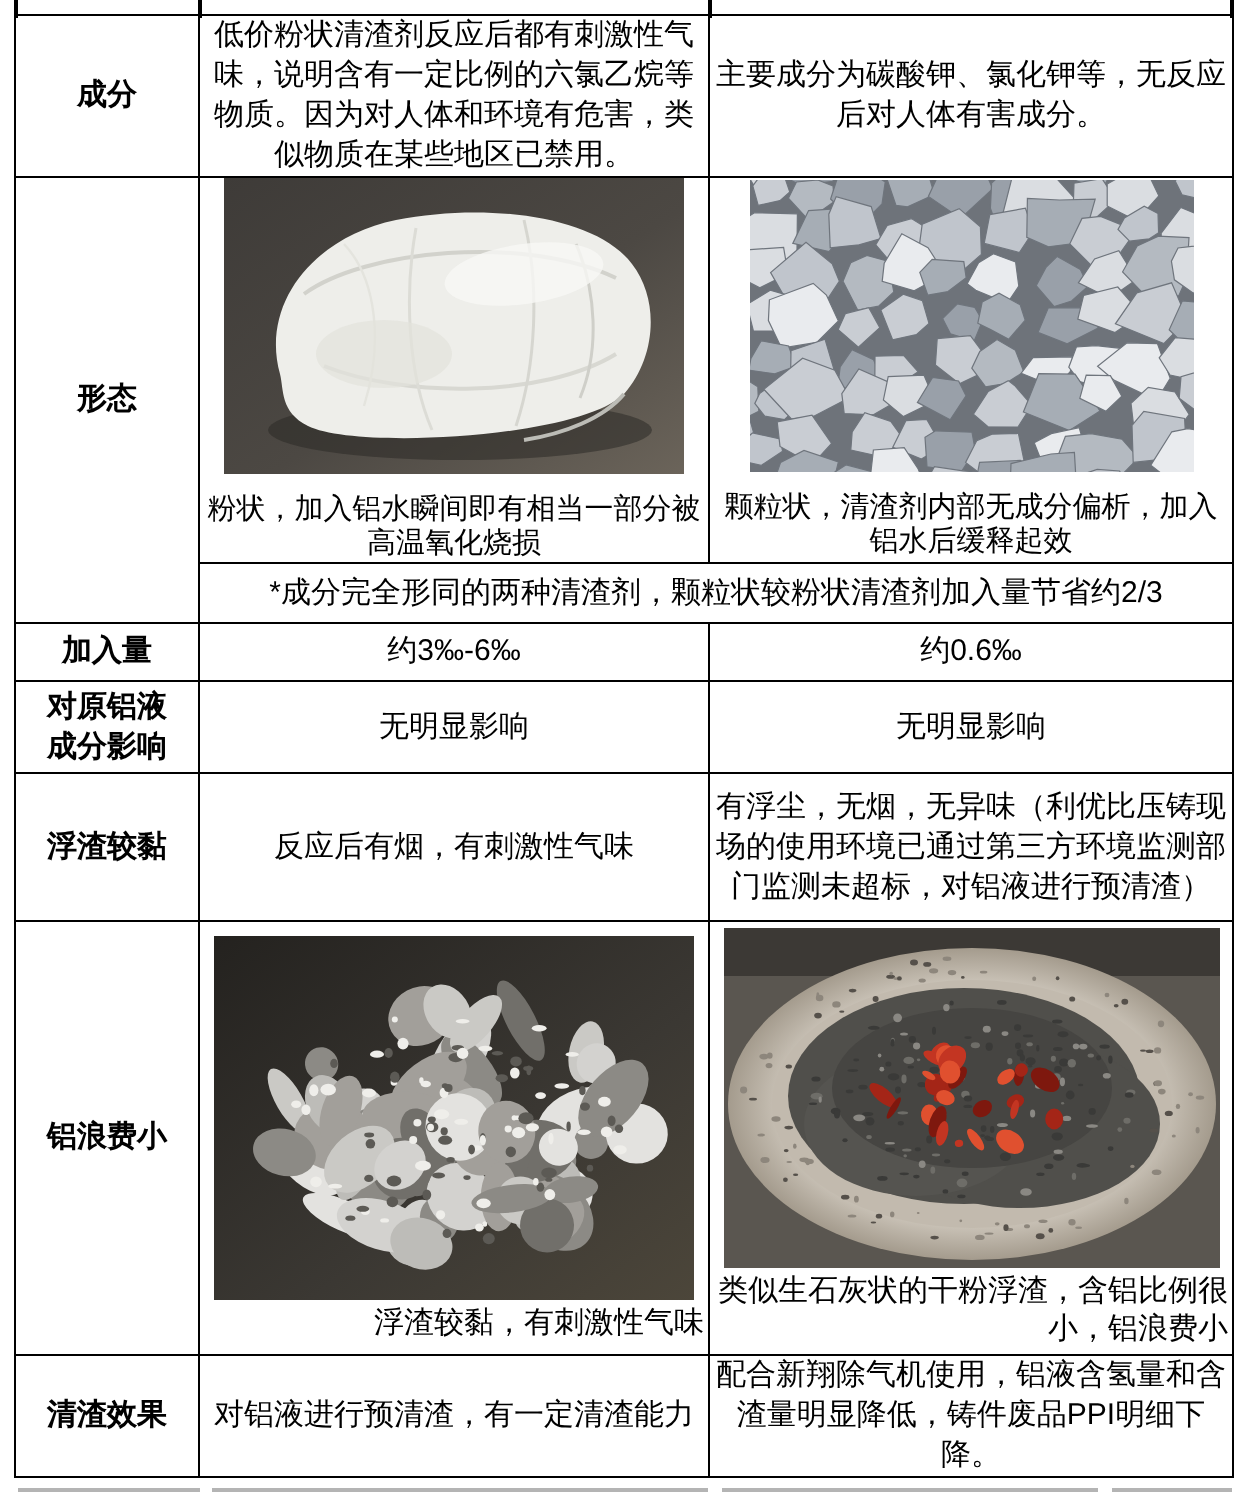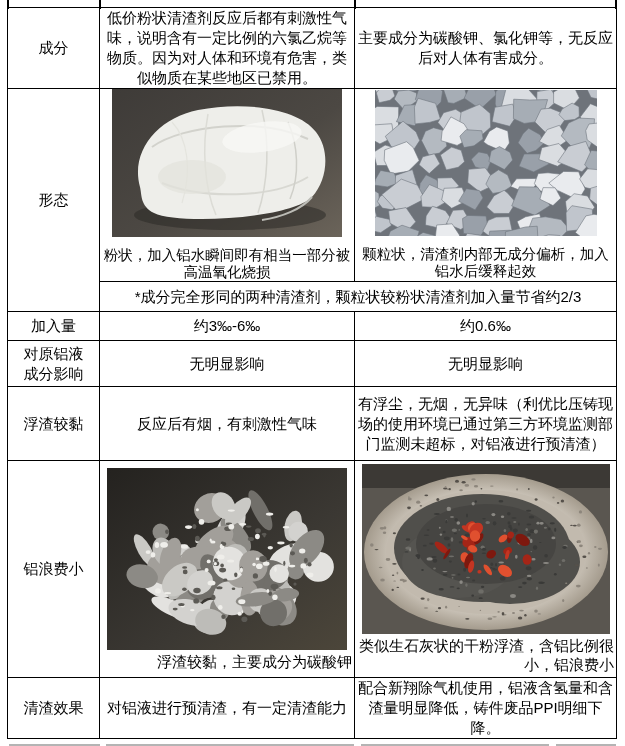--- a/index.html
+++ b/index.html
@@ -3,21 +3,21 @@
 <meta charset="utf-8">
 <style>
   html,body{margin:0;padding:0;background:#fff;}
   .page{position:relative;width:625px;height:746px;background:#fff;overflow:hidden;
         font-family:"Liberation Sans","DejaVu Sans",sans-serif;color:#000;}
   .stub{position:absolute;top:0;width:2px;height:9px;background:#000;}
   .bseg{position:absolute;height:2px;background:#b4b4b4;top:744px;}
   table.cmp{position:absolute;left:7px;top:7px;border-collapse:collapse;table-layout:fixed;}
   table.cmp td{border:1.5px solid #000;padding:0 2px;font-size:15px;line-height:20px;
                text-align:center;vertical-align:middle;overflow:hidden;}
-  td.lbl{font-weight:normal;white-space:pre-line;}
+  td.lbl{font-weight:bold;white-space:pre-line;}
   td.photo-cell{vertical-align:top;padding-top:4px;}
   .cap{font-size:14.5px;line-height:17px;margin-top:10px;text-align:center;}
   .cap2{font-size:15px;line-height:19px;margin-top:2px;text-align:right;}
   .note-cell{font-size:15px;}
   svg{display:block;margin:0 auto;}
 </style>
 </head>
 <body>
 
 <div class="page">
@@ -365,21 +365,21 @@
               <ellipse cx="104.5" cy="114.9" rx="4.0" ry="2.5" fill="#efeeea"></ellipse>
               <ellipse cx="147.1" cy="96.5" rx="1.8" ry="1.7" fill="#efeeea"></ellipse>
               <ellipse cx="89.2" cy="132.9" rx="2.9" ry="2.7" fill="#5c5a55"></ellipse>
               <ellipse cx="46.0" cy="86.9" rx="2.3" ry="2.6" fill="#efeeea"></ellipse>
               <ellipse cx="135.4" cy="144.0" rx="1.2" ry="1.4" fill="#efeeea"></ellipse>
               <ellipse cx="137.4" cy="151.3" rx="3.0" ry="2.8" fill="#5c5a55"></ellipse>
               <ellipse cx="128.8" cy="106.8" rx="1.7" ry="2.4" fill="#5c5a55"></ellipse>
               <ellipse cx="108.3" cy="95.7" rx="1.7" ry="1.8" fill="#efeeea"></ellipse>
               <ellipse cx="90.4" cy="70.6" rx="2.4" ry="2.8" fill="#5c5a55"></ellipse>
             </svg>
-        <div class="cap2">浮渣较黏，主要成分为碳酸钾</div>
+        <div class="cap2">浮渣较黏，有刺激性气味</div>
       </td>
       <td class="photo-cell">
         <svg id="crucible" width="248" height="170" viewBox="0 0 248 170">
           <defs>
             <radialGradient id="rim">
               <stop offset="0" stop-color="#d8d2c8"></stop>
                   <stop offset="0.75" stop-color="#cfc8bd"></stop>
                   <stop offset="1" stop-color="#a49b8d"></stop>
             </radialGradient>
           </defs>

